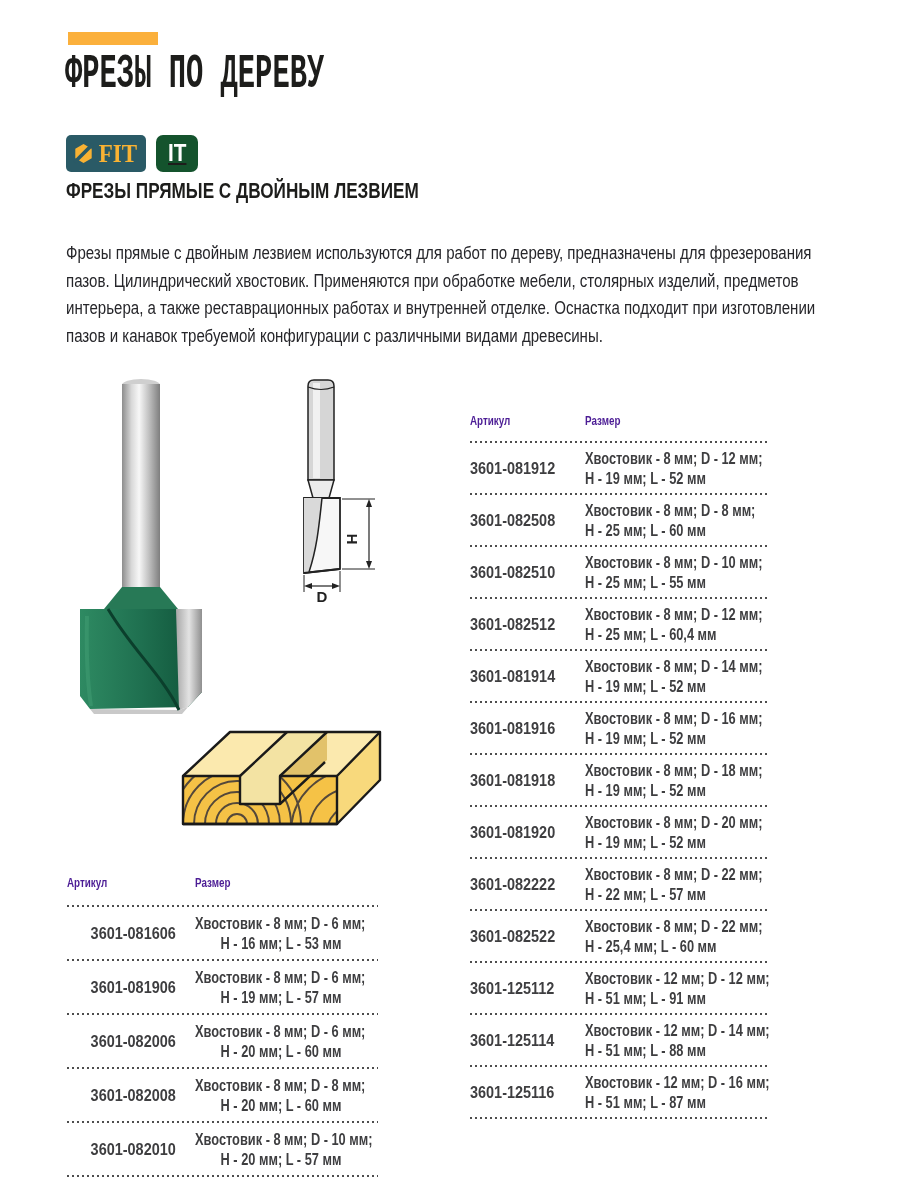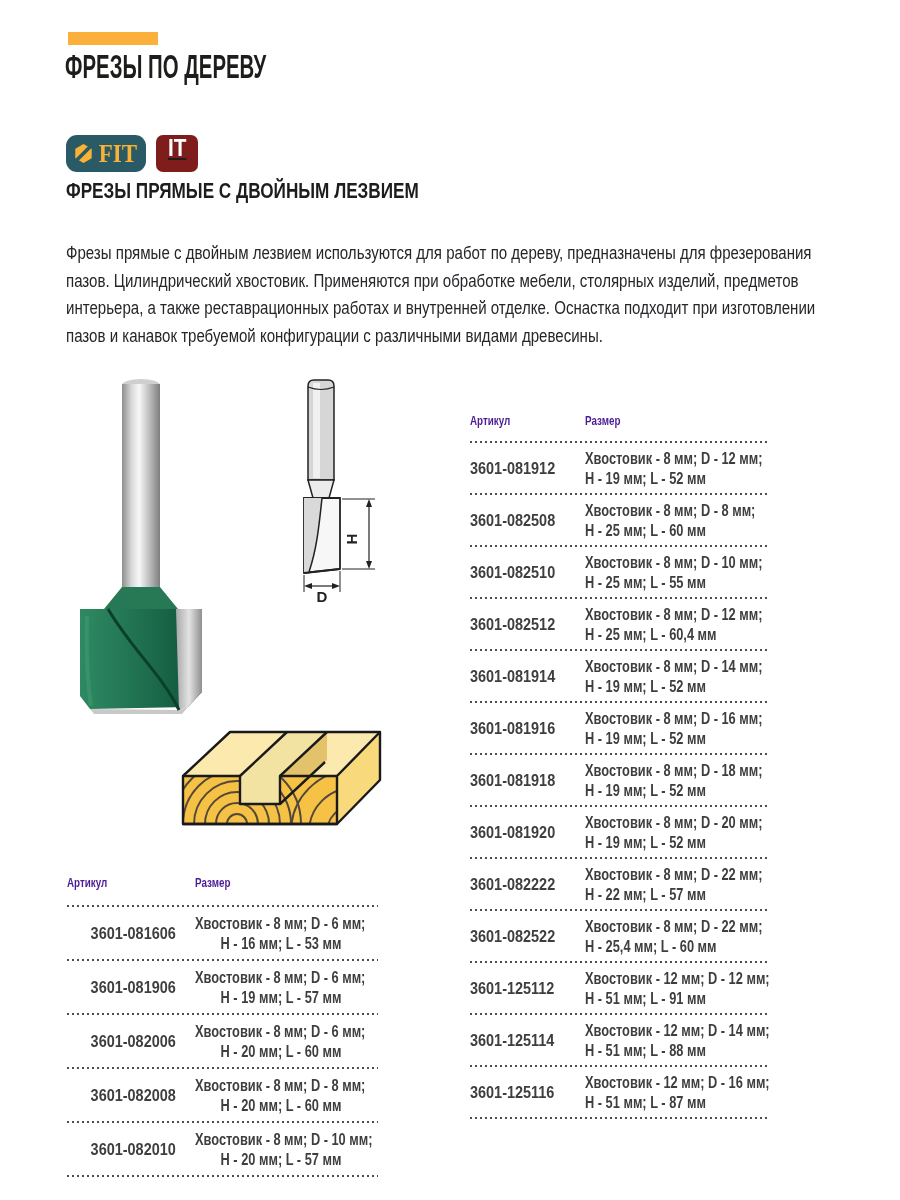--- a/index.html
+++ b/index.html
@@ -5,30 +5,30 @@
   * { box-sizing: border-box; margin: 0; padding: 0; }
   html, body { background: #ffffff; }
   .page {
     position: relative; width: 900px; height: 1200px; background: #fff;
     overflow: hidden; font-family: "Liberation Sans", sans-serif; color: #1d1d1b;
   }
   .sq { display: inline-block; white-space: nowrap; transform-origin: 0 0; }
 
   .accent-bar { position: absolute; left: 68px; top: 32px; width: 90px; height: 13px; background: #FBB03C; }
 
-  .title { position: absolute; left: 65px; top: 47px; font-size: 34px; font-weight: bold; color: #1d1d1b; letter-spacing: 0; }
+  .title { position: absolute; left: 65px; top: 47px; font-size: 48px; font-weight: bold; color: #1d1d1b; letter-spacing: 0; font-family: Liberation Mono, monospace; }
   .title .sq { transform: scaleX(0.60); }
 
   .logos { position: absolute; left: 66px; top: 135px; display: flex; gap: 10px; }
-  .logo-fit { width: 80px; height: 37px; background: #2A5A66; border-radius: 11px;
+  .logo-fit { width: 80px; height: 37px; background: #2A5A66; border-radius: 5px;
     display: flex; align-items: center; justify-content: center; gap: 3px; }
   .fit-text { font-family: "Liberation Serif", serif; font-weight: bold; font-size: 25px; color: #F9B233;
     display: inline-block; transform: scaleX(0.92); }
-  .logo-it { width: 42px; height: 37px; background: #7f1d1d; border-radius: 7px;
-    display: flex; align-items: flex-start; justify-content: center; text-decoration: underline; }
+  .logo-it { width: 42px; height: 37px; background: #14532d; border-radius: 7px;
+    display: flex; align-items: center; justify-content: center; text-decoration: underline; }
   .it-text { color: #fff; font-weight: bold; font-size: 23px; display: inline-block; transform: scaleX(0.9); }
 
   .subtitle { position: absolute; left: 66px; top: 178px; font-size: 22px; font-weight: bold; color: #1d1d1b; text-decoration: underline; }
   .subtitle .sq { transform: scaleX(0.78); }
 
   .description { position: absolute; left: 66px; top: 240px; }
   .desc-line { display: block; font-size: 17.5px; line-height: 27.5px; color: #26262a;
     white-space: nowrap; transform: scaleX(0.86); transform-origin: 0 50%; }
 
   .photo   { position: absolute; left: 78px;  top: 376px; width: 126px; height: 338px; }

